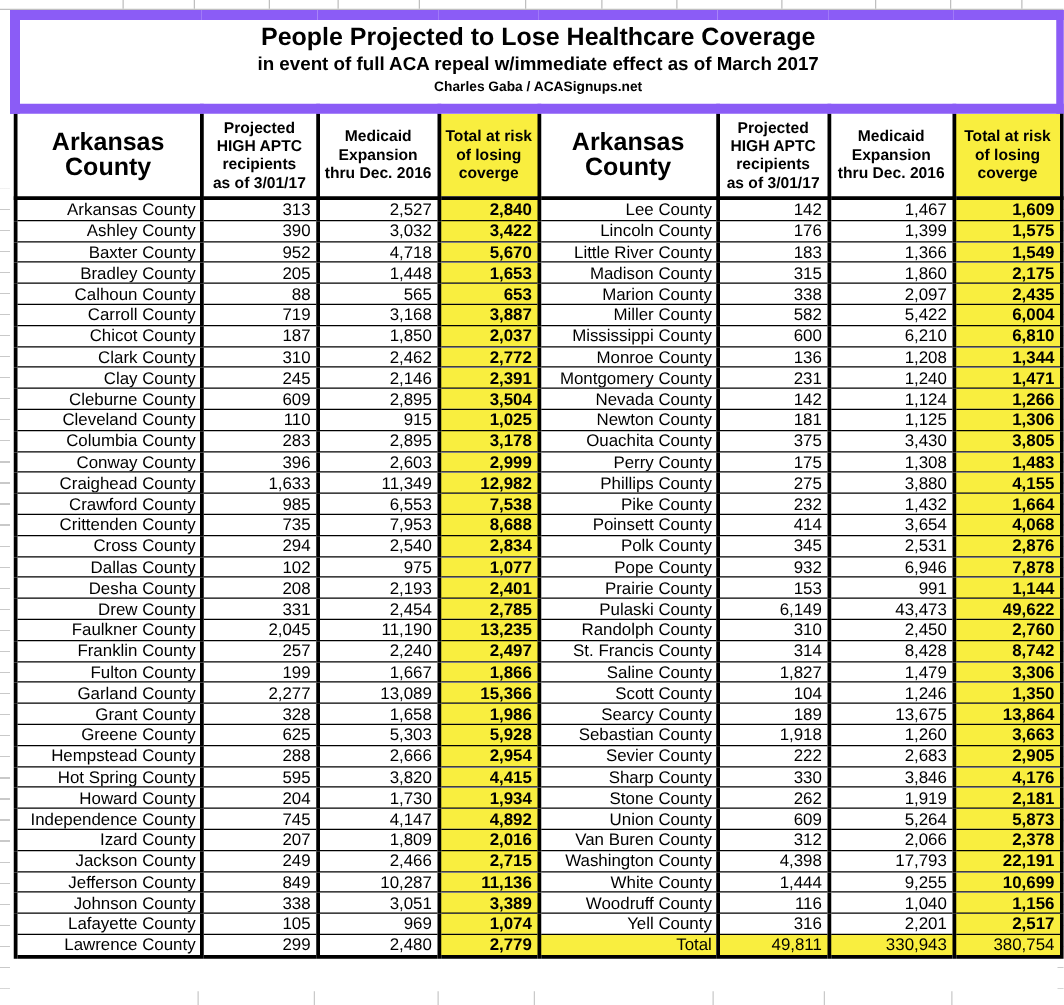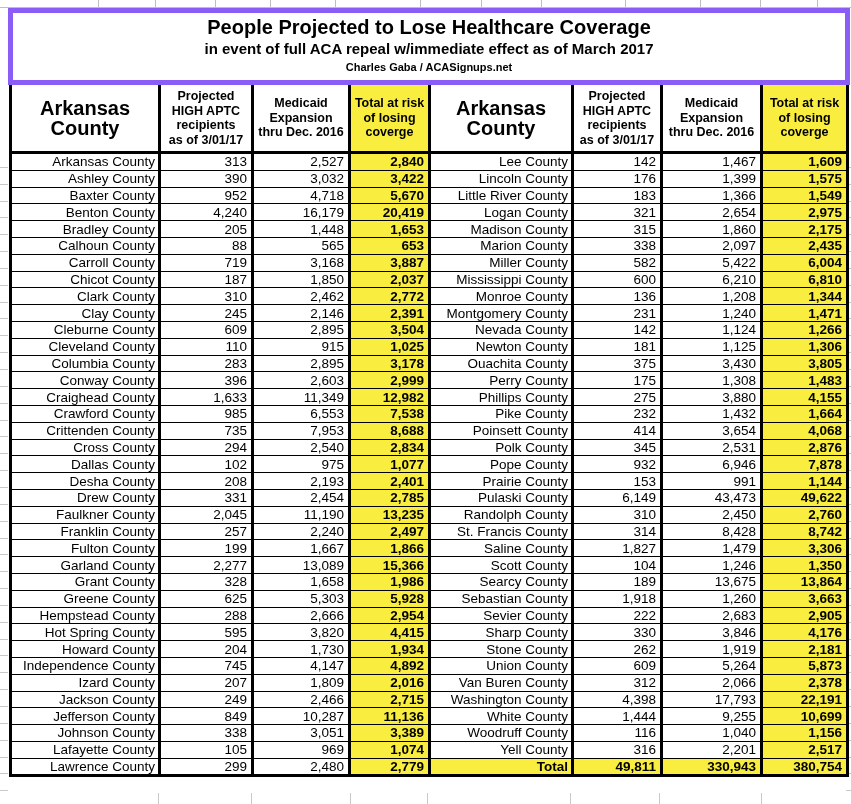--- a/index.html
+++ b/index.html
@@ -15,38 +15,38 @@
                  transparent 0, transparent 15.85px, #c9c9c9 15.85px, #c9c9c9 16.85px); }
   .grid-left  { left:0;  width:8px; }
   .grid-right { left:846px; width:5px; }
   .grid-bottom .tick { position:absolute; top:793px; width:1px; height:11px; background:#c9c9c9; }
 
   table { border-collapse:collapse; table-layout:fixed;
           position:absolute; left:8px; top:8px; width:837px;
           border:3px solid #000; }
   td, th { overflow:hidden; }
 
-  .title-cell { border:5px solid #8b5cf6; text-align:center; vertical-align:middle;
+  .title-cell { border:8px solid #8b5cf6; text-align:center; vertical-align:middle;
                 height:62px; padding:2px 0 3px 0; }
   .main-title { font-size:20px; font-weight:bold; line-height:24px; }
   .sub-title  { font-size:15px; font-weight:bold; line-height:19px;text-align:center; }
   .credit     { font-size:11px; font-weight:bold; line-height:19px; }
 
   th { border:3px solid #000; vertical-align:middle; text-align:center;
        height:66px; padding:0 1px; }
   .county-h { font-size:20px; font-weight:bold; line-height:20px; white-space:pre-line; }
   .small-h  { font-size:12.5px; font-weight:bold; line-height:14.5px; white-space:pre-line; }
   .total-h  { background:var(--hl); }
 
   .data-row td { border:1px solid #000; border-left:3px solid #000; border-right:3px solid #000;
                  height:15.8px; font-size:13.5px; white-space:nowrap; vertical-align:middle; }
   .county-cell { text-align:right; padding:0 3px 0 2px; }
   .num-cell    { text-align:right; padding:0 4px 0 2px; }
   .total-cell  { text-align:right; padding:0 4px 0 2px; background:var(--hl); font-weight:bold; }
-  .grand-total { background:var(--hl); font-weight:bold;padding-left:20px; }
+  .grand-total { background:var(--hl); font-weight:normal;padding-left:20px; }
 </style>
 </head>
 <body>
 
 <div class="grid-top">
   <div class="tick" style="left:98px"></div>
     <div class="tick" style="left:155px"></div>
   <div class="tick" style="left:215px"></div>
     <div class="tick" style="left:270px"></div>
   <div class="tick" style="left:335px"></div>
@@ -141,30 +141,20 @@
         <td class="county-cell">Baxter County</td>
         <td class="num-cell">952</td>
         <td class="num-cell">4,718</td>
         <td class="total-cell">5,670</td>
         <td class="county-cell">Little River County</td>
         <td class="num-cell">183</td>
         <td class="num-cell">1,366</td>
         <td class="total-cell">1,549</td>
       </tr>
       <tr class="data-row">
-        <td class="county-cell">Benton County</td>
-        <td class="num-cell">4,240</td>
-        <td class="num-cell">16,179</td>
-        <td class="total-cell">20,419</td>
-        <td class="county-cell">Logan County</td>
-        <td class="num-cell">321</td>
-        <td class="num-cell">2,654</td>
-        <td class="total-cell">2,975</td>
-      </tr>
-      <tr class="data-row">
         <td class="county-cell">Bradley County</td>
         <td class="num-cell">205</td>
         <td class="num-cell">1,448</td>
         <td class="total-cell">1,653</td>
         <td class="county-cell">Madison County</td>
         <td class="num-cell">315</td>
         <td class="num-cell">1,860</td>
         <td class="total-cell">2,175</td>
       </tr>
       <tr class="data-row">

